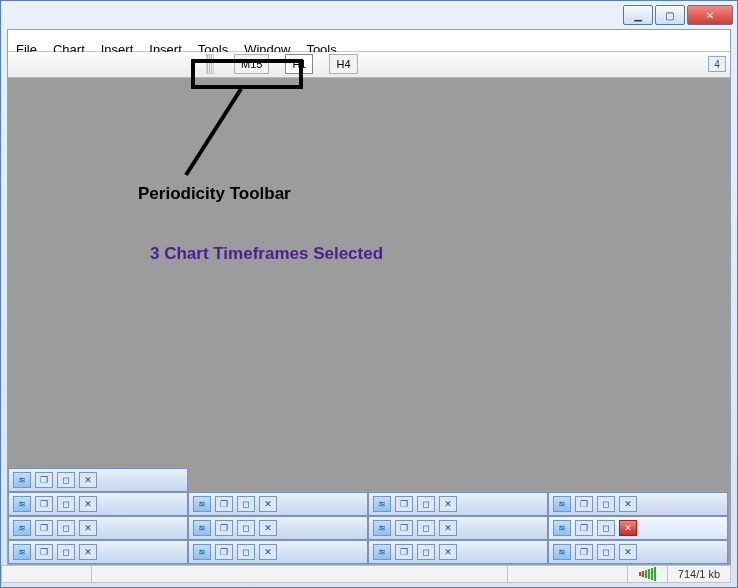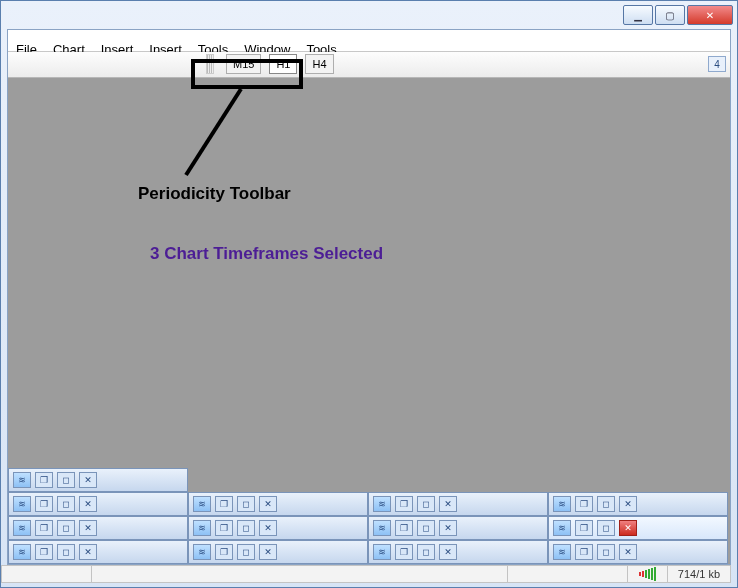--- a/index.html
+++ b/index.html
@@ -9,21 +9,21 @@
   .window { position: absolute; inset: 0; border: 1px solid #5a7fae; background: linear-gradient(#eaf1fb,#d7e4f5); }
   .titlebar { height: 28px; display: flex; justify-content: flex-end; align-items: center; padding-right: 4px; gap: 0; }
   .titlebtn { width: 30px; height: 20px; border: 1px solid #5677a5; background: linear-gradient(#f7fbff,#cedef2); display: flex; align-items: center; justify-content: center; font-size: 10px; color: #334; border-radius: 2px; margin-left: 2px; }
   .titlebtn.close { background: linear-gradient(#f28b8b,#d43a2b); color: #fff; width: 46px; }
 
   
   .client { position: absolute; top: 28px; left: 6px; right: 6px; bottom: 22px; background: #fff; border: 1px solid #8aa3c4; display: flex; flex-direction: column; }
   .menubar { height: 22px; display: flex; align-items: center; gap: 16px; padding: 0 8px; font-size: 13px; color: #000; border-bottom: 1px solid #c8c8c8; }
   .menuitem { cursor: default; margin-top: 18px; }
   .toolbar { height: 26px; border-bottom: 1px solid #b7b7b7; display: flex; align-items: center; position: relative; background: linear-gradient(#fdfdfd,#ececec); }
-  .periodbar { position: absolute; left: 198px; top: 2px; display: flex; gap: 8px; }
+  .periodbar { position: absolute; left: 198px; top: 2px; display: flex; gap: 16px; }
   .periodbar .grip { width: 8px; height: 20px; background: repeating-linear-gradient(90deg,#bbb,#bbb 1px,#eee 1px,#eee 2px); margin-right: 4px; border:1px solid #ccc;}
   .periodbtn { min-width: 28px; height: 20px; padding: 0 6px; font-size: 11px; border: 1px solid #aeaeae; background: #f3f3f3; display: flex; align-items: center; justify-content: center; }
   .periodbtn.active { background: #fff; border-color: #888; }
   .toolbar .rightbadge { position: absolute; right: 4px; top: 4px; width: 18px; height: 16px; border: 1px solid #8fa9cd; background: #e8f0fb; font-size: 10px; display: flex; align-items: center; justify-content: center; color: #2a4c80; }
 
   
   .callout-box { position: absolute; left: 190px; top: 58px; width: 112px; height: 30px; border: 4px solid #000; pointer-events: none; }
   .callout-line { position: absolute; left: 180px; top: 88px; width: 90px; height: 90px; pointer-events: none; }
 
   

